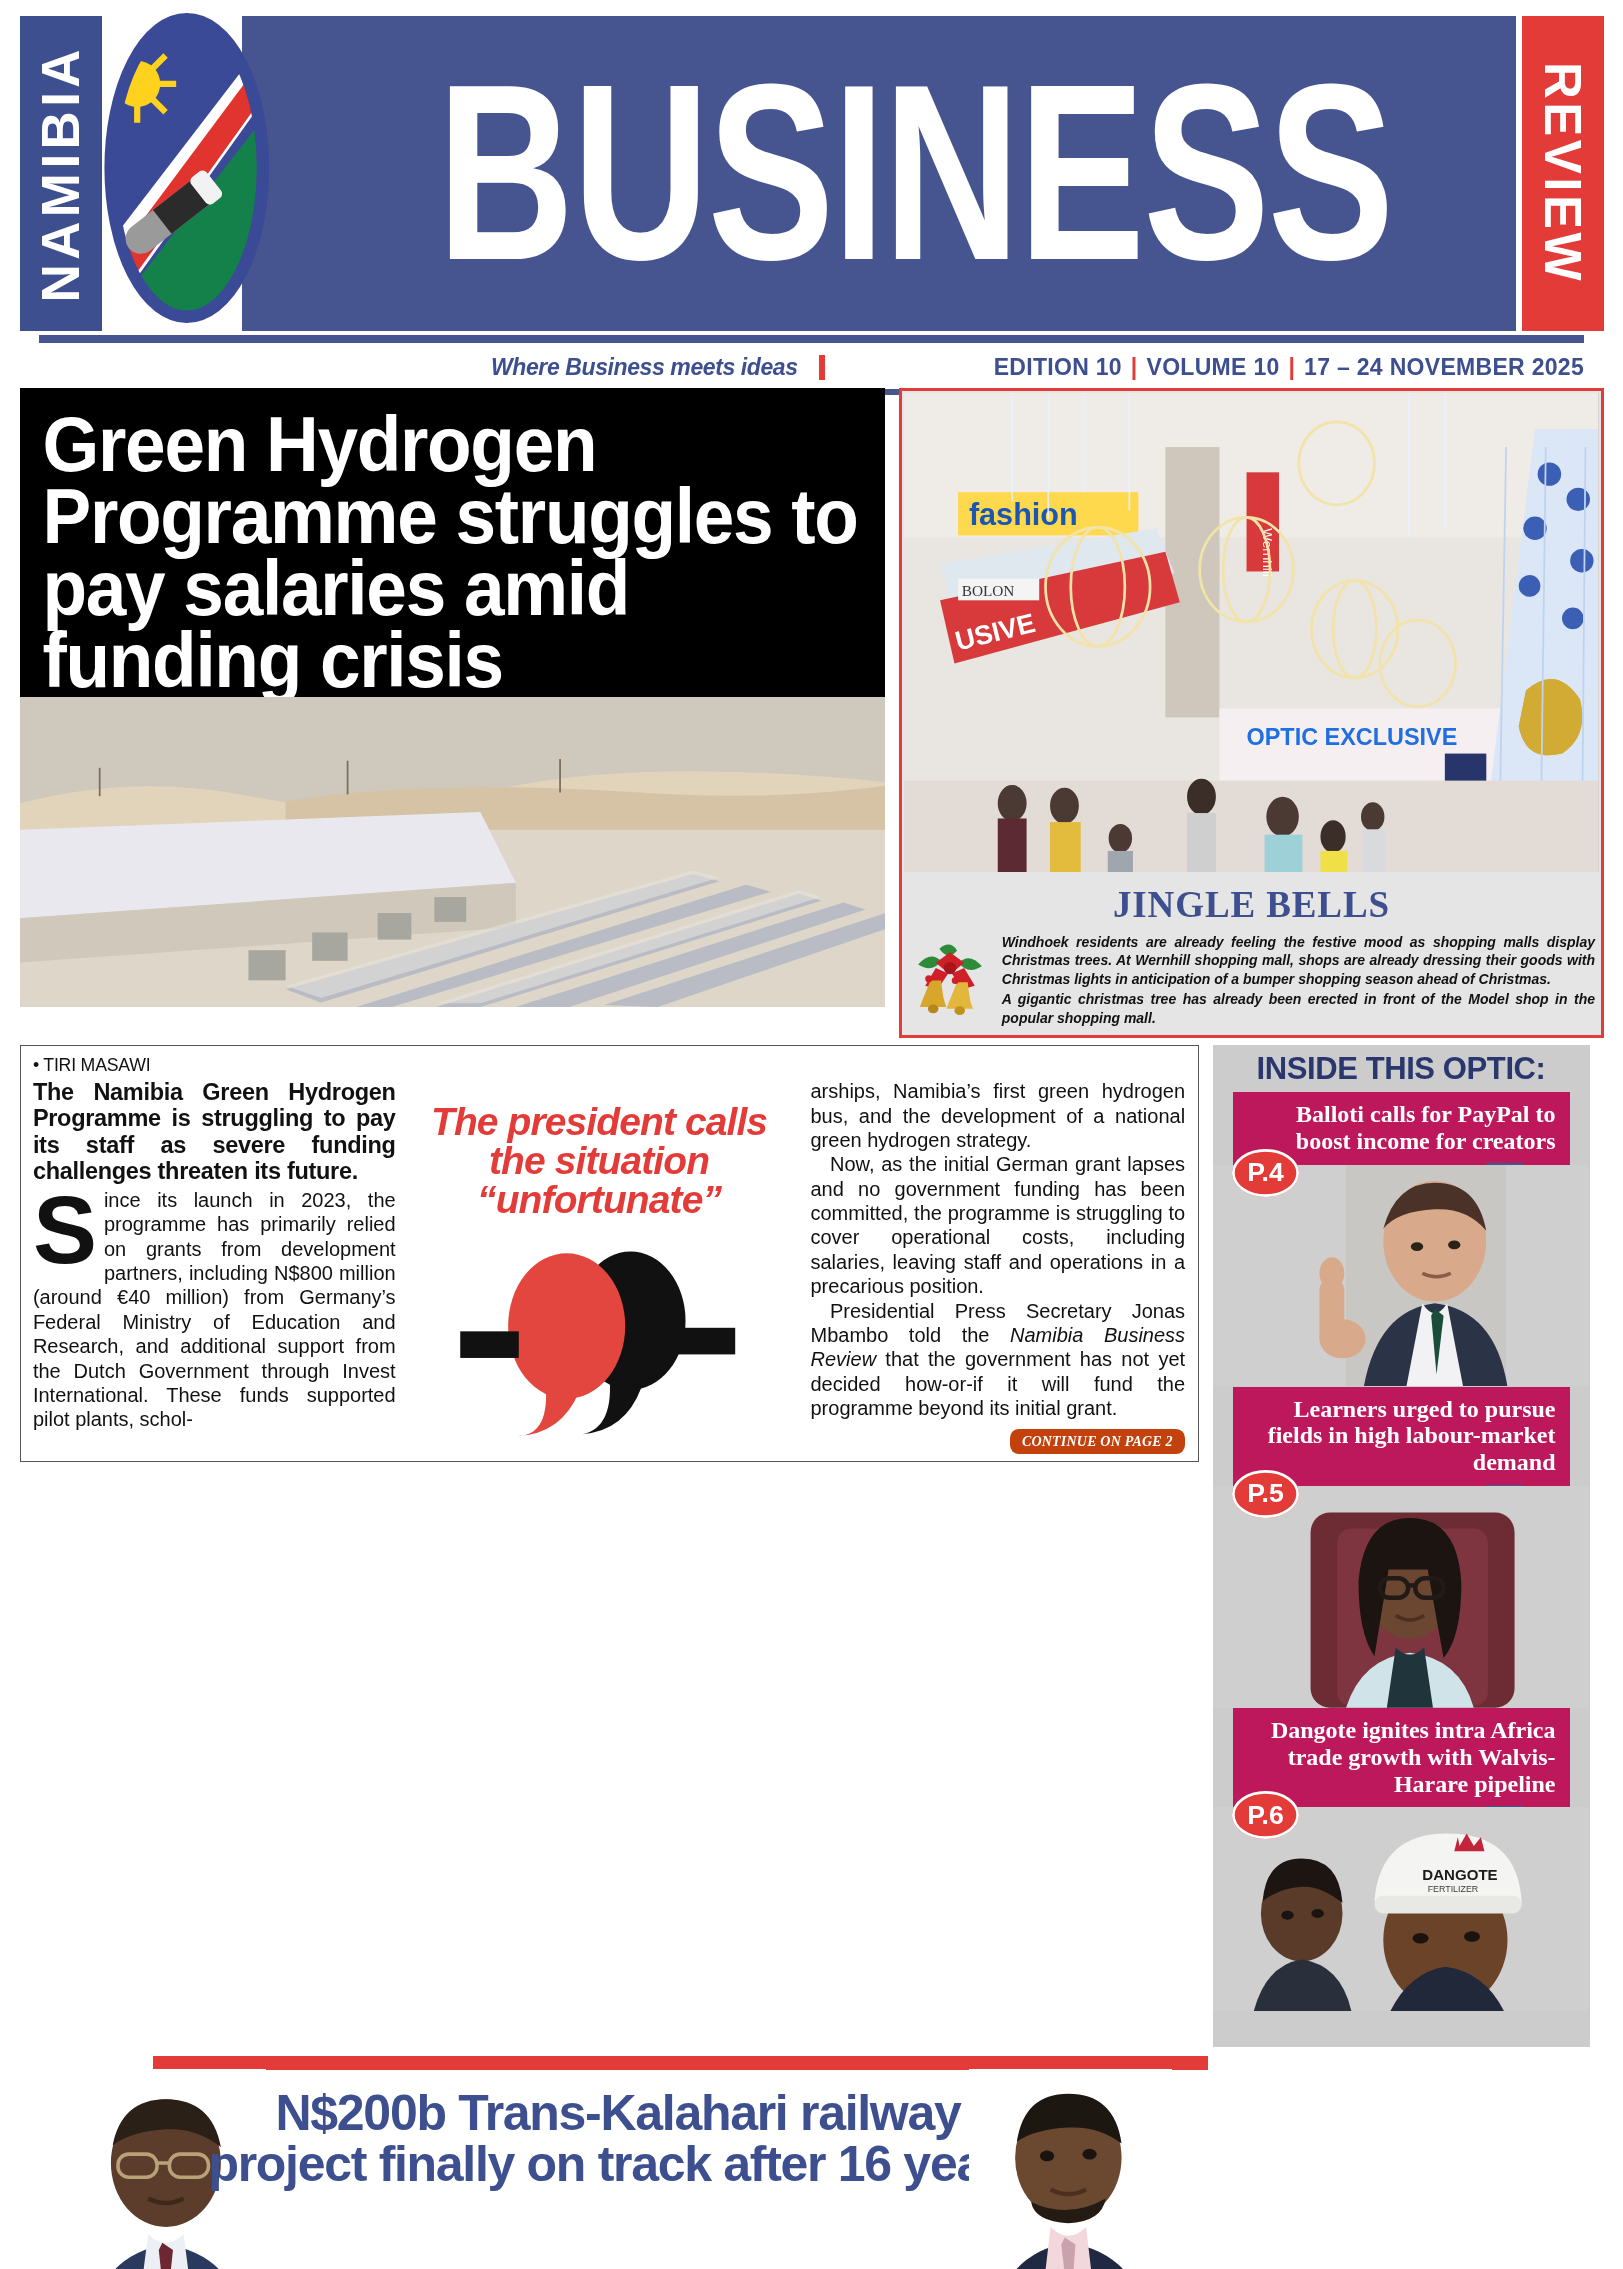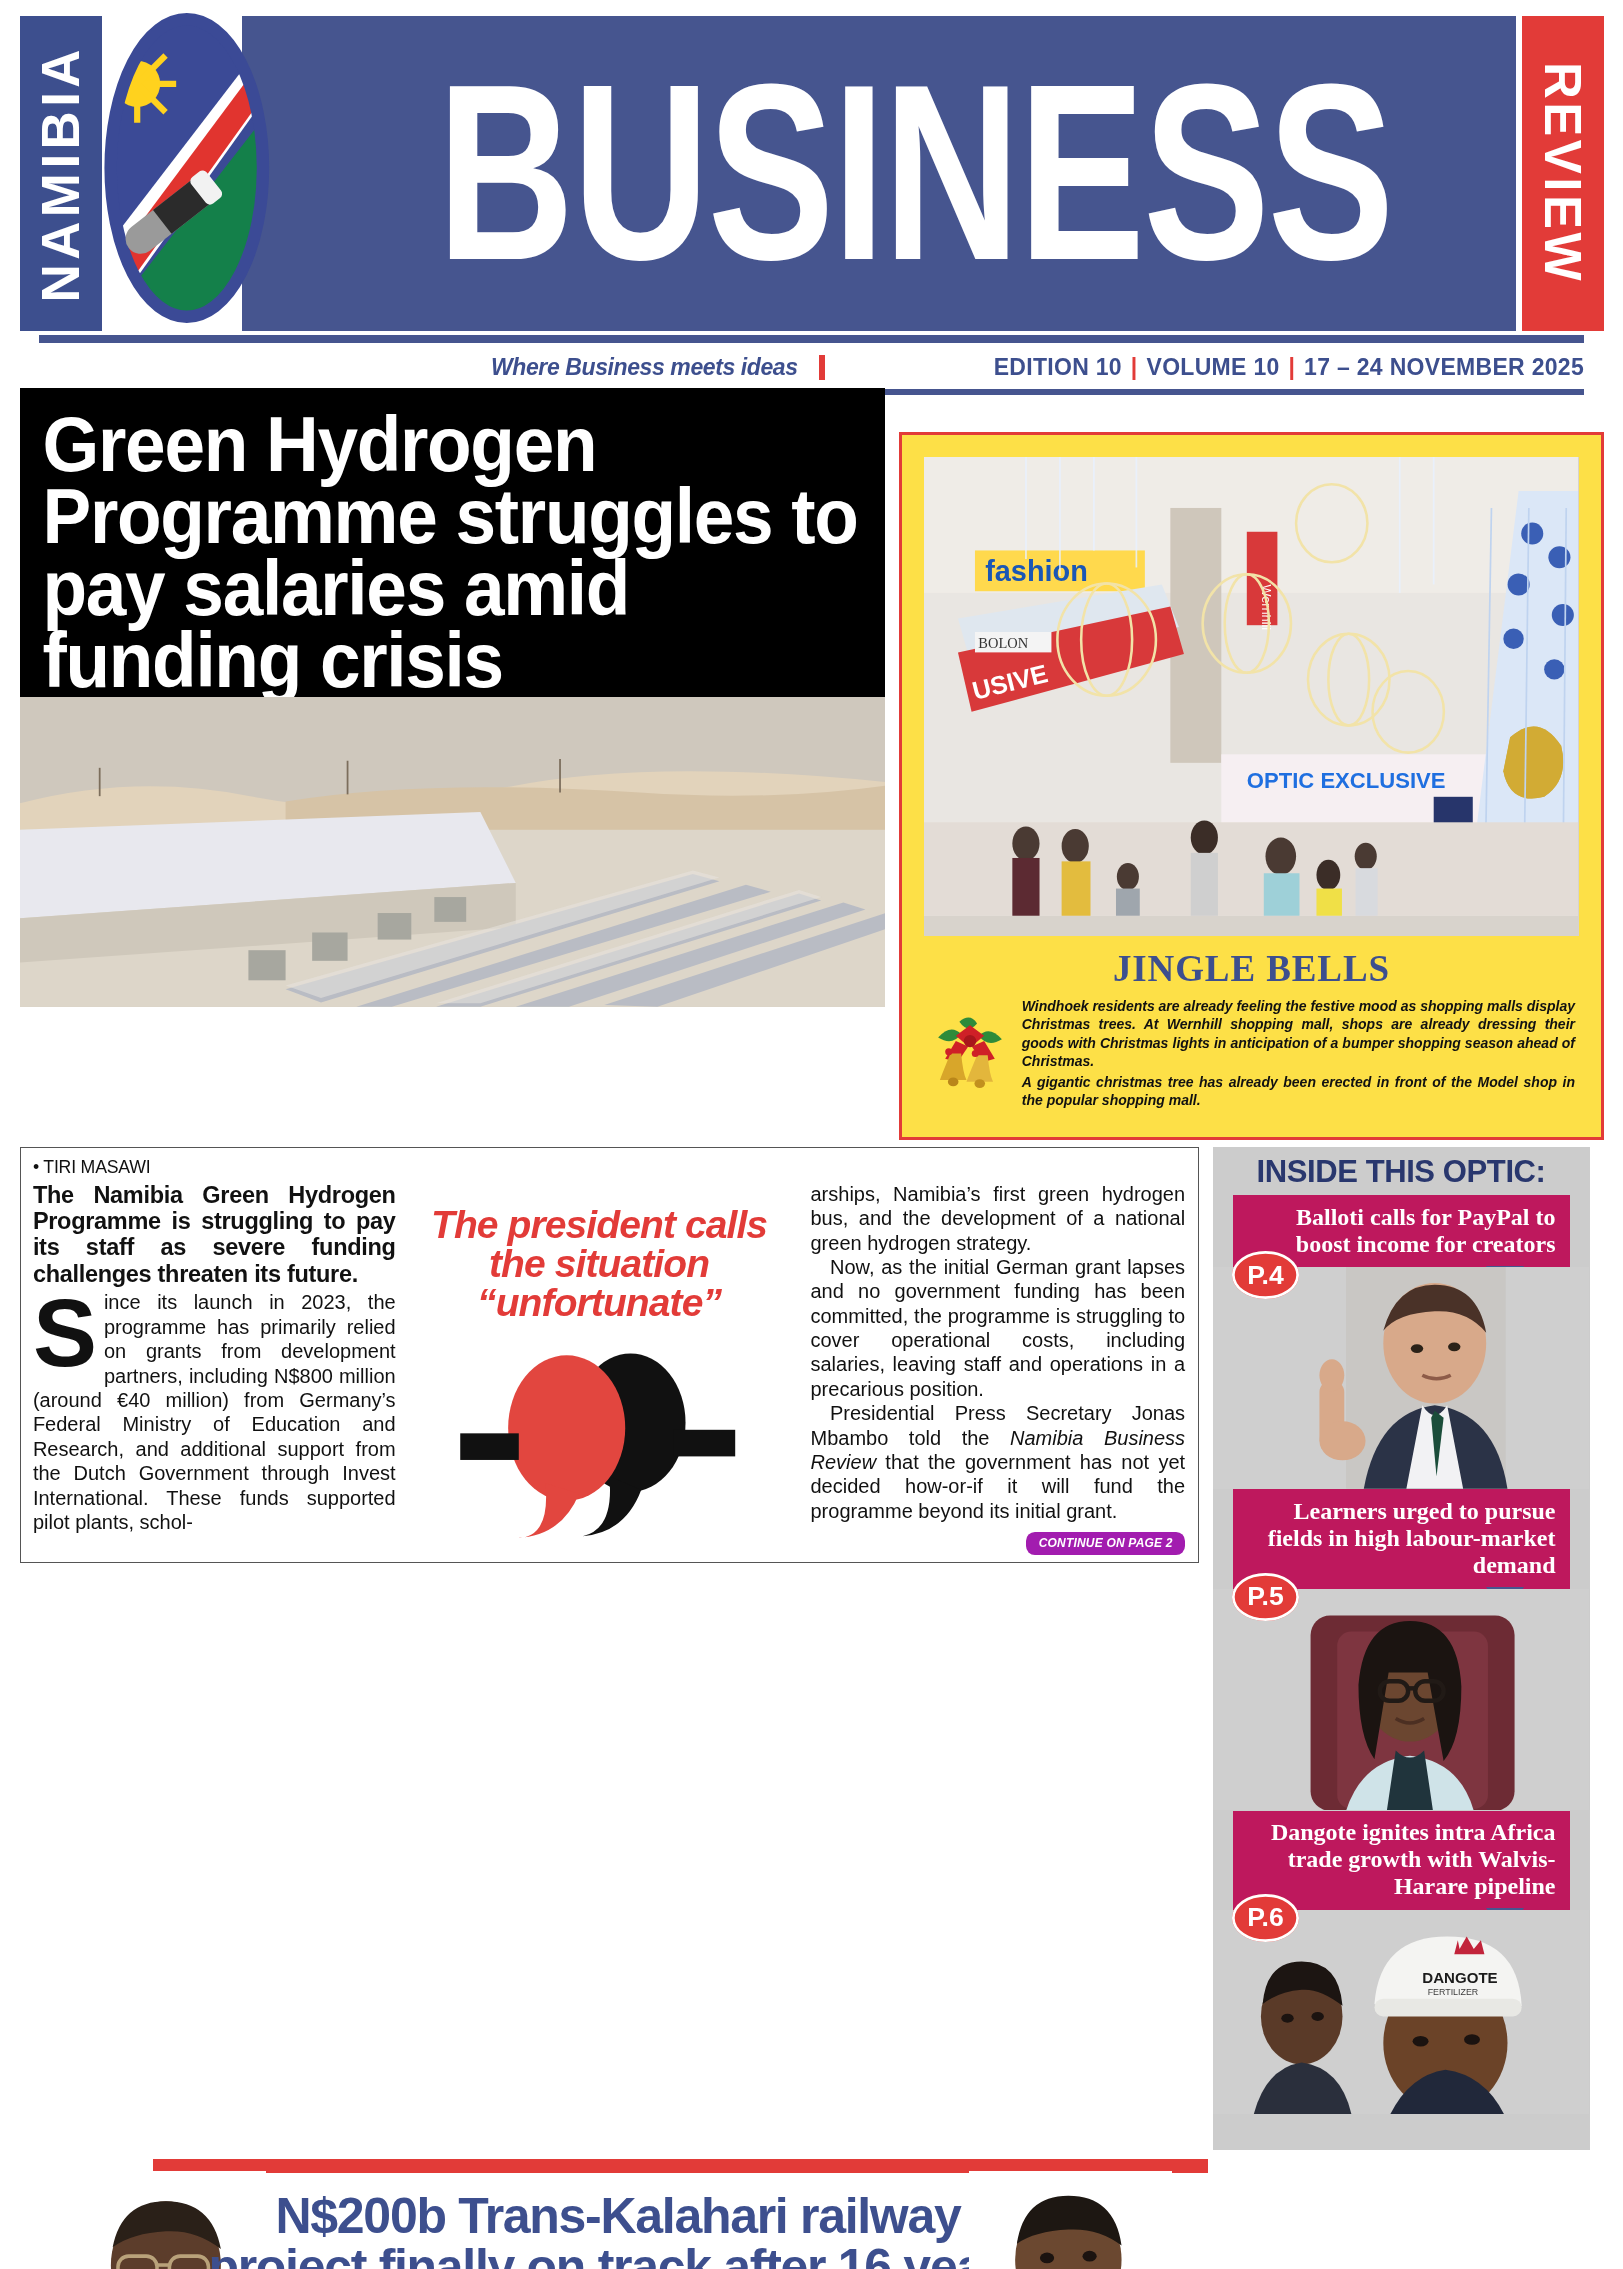--- a/index.html
+++ b/index.html
@@ -79,21 +79,21 @@
   .lead-headline {
     color:#fff; font-weight:bold; font-size:73px; line-height:.93;
     letter-spacing:-1.3px;
     font-family:"Liberation Sans", sans-serif;
     transform:scaleY(1.06);
     transform-origin:left top;
   }
   .lead-photo { height:310px; position:relative; overflow:hidden; background:#cbbba6; }
 
   
-  .jingle-box { width:705px; border:3.5px solid #e23b38; padding:22px; background:#fde047;margin-top:44px; }
+  .jingle-box { width:705px; border:3.5px solid #e23b38; padding:2px; background:#e5e5e5; }
   .jingle-photo { height:479px; position:relative; overflow:hidden; background:#d8d3cc; }
   .jingle-title {
     text-align:center; color:#3d4f8e; font-weight:bold; font-size:37px;
     font-family:"Liberation Serif", serif; letter-spacing:0.9px; margin:10.6px 0 7px 0;
   }
   .jingle-body { display:flex; gap:8.9px; padding:0 3.5px 5.3px 3.5px; }
   .jingle-icon { width:85px; flex:none; display:flex; align-items:center; justify-content:center; }
   .jingle-text {
     font-style:italic; font-weight:bold; font-size:14px; line-height:1.33;
     text-align:justify; color:#111;
@@ -120,22 +120,22 @@
   }
   .body-p { font-size:20px; line-height:1.22; text-align:justify; text-indent:19.5px; }
 
   .pullquote {
     color:#e23b38; font-weight:bold; font-style:italic; font-size:39px;
     line-height:1.0; text-align:center; letter-spacing:-0.9px; margin-top:23px;
   }
   .quote-graphic { display:flex; justify-content:center; margin-top:12.4px; }
 
   .continue-btn {
-    display:inline-block; background:#a21caf; color:#fff; font-style:italic; font-weight:bold;
-    font-size:12px; padding:4.4px 12.4px; border-radius:8.9px; letter-spacing:0.2px;
+    display:inline-block; background:#c2410c; color:#fff; font-style:italic; font-weight:bold;
+    font-size:14px; padding:4.4px 12.4px; border-radius:8.9px; letter-spacing:0.2px;font-family:Liberation Serif, serif;
   }
   .continue-wrap { text-align:right; margin-top:8.9px; }
 
   
   .sidebar { width:377px; }
   .inside-head {
     background:#cccccc; color:#29376e; font-weight:bold; font-size:31px;
     text-align:center; padding:6.2px 0 5.3px 0; letter-spacing:-0.4px;
   }
   .inside-item { position:relative; background:#cccccc; margin-top:0; }

